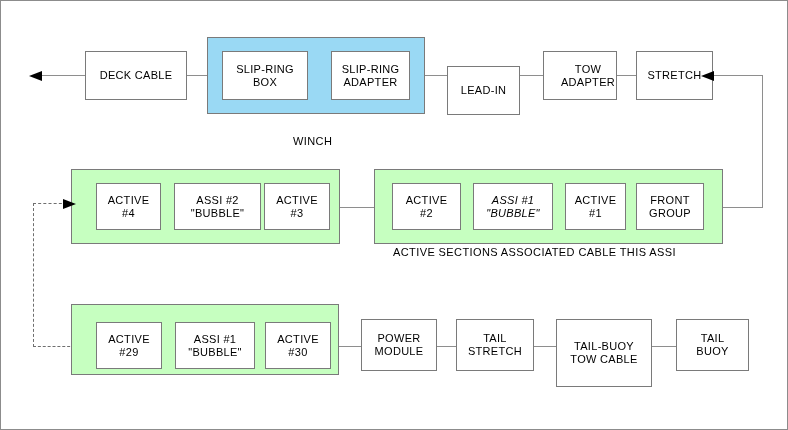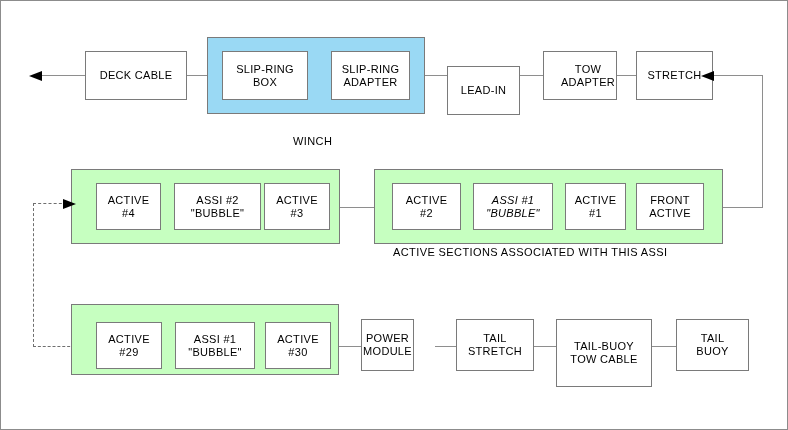--- a/index.html
+++ b/index.html
@@ -131,21 +131,21 @@
 
   <div class="node" style="left:542px; top:50px; width:74px;  height:49px;padding-left:16px;">TOW
 ADAPTER</div>
 
   <div class="node" style="left:635px; top:50px; width:77px;  height:49px;">STRETCH</div>
 
   <div class="group green" style="left:70px;  top:168px; width:269px; height:75px;"></div>
 
   <div class="group green" style="left:373px; top:168px; width:349px; height:75px;"></div>
 
-  <div class="caption" style="left:392px; top:245px;">ACTIVE SECTIONS ASSOCIATED WITH THIS ASSI</div>
+  <div class="caption" style="left:392px; top:245px;">ACTIVE SECTIONS ASSOCIATED CABLE THIS ASSI</div>
 
   <div class="wire h" style="left:70px;  top:206px; width:25px;"></div>
   <div class="wire h" style="left:160px; top:206px; width:13px;"></div>
   <div class="wire h" style="left:253px; top:206px; width:10px;"></div>
   <div class="wire h" style="left:329px; top:206px; width:62px;"></div>
   <div class="wire h" style="left:460px; top:206px; width:12px;"></div>
   <div class="wire h" style="left:552px; top:206px; width:12px;"></div>
   <div class="wire h" style="left:625px; top:206px; width:10px;"></div>
   <div class="wire h" style="left:703px; top:206px; width:25px;"></div>
 
@@ -161,21 +161,21 @@
   <div class="node" style="left:391px; top:182px; width:69px; height:47px;">ACTIVE
 #2</div>
 
   <div class="node" style="left:472px; top:182px; width:80px; height:47px;font-style:italic;">ASSI #1
 "BUBBLE"</div>
 
   <div class="node" style="left:564px; top:182px; width:61px; height:47px;">ACTIVE
 #1</div>
 
   <div class="node" style="left:635px; top:182px; width:68px; height:47px;">FRONT
-ACTIVE</div>
+GROUP</div>
 
   <div class="wire-dash-h" style="left:74px;  top:345px; width:12px;"></div>
   <div class="wire-dash-h" style="left:32px;  top:345px; width:42px;"></div>
   <div class="wire-dash-v" style="left:32px;  top:202px; height:144px;"></div>
   <div class="wire-dash-h" style="left:32px;  top:202px; width:34px;"></div>
   <div class="arrow-right" style="left:62px; top:198px;"></div>
 
   <div class="group green" style="left:70px; top:303px; width:268px; height:71px;"></div>
 
   <div class="wire h" style="left:70px;  top:345px; width:25px;"></div>
@@ -188,21 +188,21 @@
 
   <div class="node" style="left:95px;  top:321px; width:66px; height:47px;">ACTIVE
 #29</div>
 
   <div class="node" style="left:174px; top:321px; width:80px; height:47px;">ASSI #1
 "BUBBLE"</div>
 
   <div class="node" style="left:264px; top:321px; width:66px; height:47px;">ACTIVE
 #30</div>
 
-  <div class="node" style="left:360px; top:318px; width:53px; height:52px;">POWER
+  <div class="node" style="left:360px; top:318px; width:76px; height:52px;">POWER
 MODULE</div>
 
   <div class="node" style="left:455px; top:318px; width:78px; height:52px;">TAIL
 STRETCH</div>
 
   <div class="node" style="left:555px; top:318px; width:96px; height:68px;">TAIL-BUOY
 TOW CABLE</div>
 
   <div class="node" style="left:675px; top:318px; width:73px; height:52px;">TAIL
 BUOY</div>

